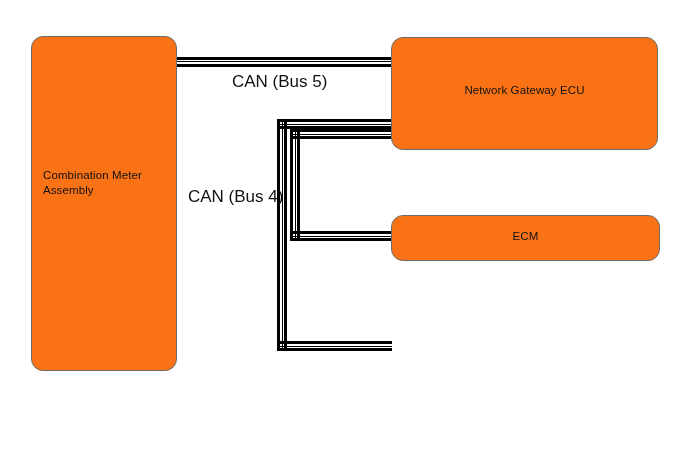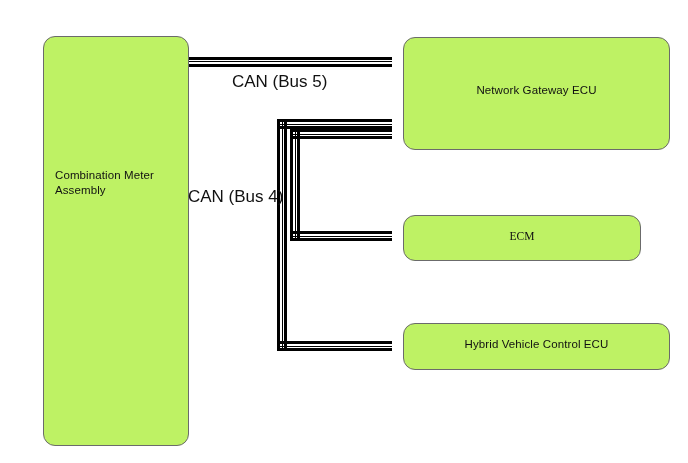--- a/index.html
+++ b/index.html
@@ -21,25 +21,24 @@
   #wiring {
     position: absolute;
     left: 0;
     top: 0;
     width: 688px;
     height: 463px;
   }
   .ecu-box {
     position: absolute;
     box-sizing: border-box;
-    background: #bef264;
+    background: #f97316;
     border: 1px solid #6b6b6b;
     border-radius: 12px;
     z-index: 3;
-    margin-left: 12px;
   }
   .ecu-label {
     position: absolute;
     left: 0;
     right: 0;
     text-align: center;
     font-size: 11.5px;
     color: #111111;
     line-height: 15px;
     letter-spacing: 0.1px;
@@ -97,34 +96,31 @@
       <rect x="294.5" y="129" width="1" height="112" fill="#000000"></rect>
       <rect x="297" y="129" width="3" height="109" fill="#000000"></rect>
 
       <rect x="290" y="231" width="102" height="3" fill="#000000"></rect>
       <rect x="290" y="235.5" width="102" height="1" fill="#000000"></rect>
       <rect x="290" y="238" width="102" height="3" fill="#000000"></rect>
     </g>
 
   </svg>
 
-  <div class="ecu-box" style="left:31px; top:36px; width:146px; height:410px;">
+  <div class="ecu-box" style="left:31px; top:36px; width:146px; height:335px;">
     <div class="ecu-label left-align" style="top:131px;">Combination Meter
 Assembly</div>
   </div>
 
   <div class="ecu-box" style="left:391px; top:37px; width:267px; height:113px;">
     <div class="ecu-label" style="top:45px;">Network Gateway ECU</div>
   </div>
 
-  <div class="ecu-box" style="left:391px; top:215px; width:238px; height:46px;font-family:Liberation Serif, serif;">
+  <div class="ecu-box" style="left:391px; top:215px; width:269px; height:46px;">
     <div class="ecu-label" style="top:13px;">ECM</div>
   </div>
 
-  <div class="ecu-box" style="left:391px; top:323px; width:267px; height:47px;">
-    <div class="ecu-label" style="top:13px;">Hybrid Vehicle Control ECU</div>
-  </div>
 
   <div class="bus-label" style="left:232px; top:74px;">CAN (Bus 5)</div>
 
   <div class="bus-label" style="left:188px; top:189px;">CAN (Bus 4)</div>
 
 </div>
 
 </body></html>

